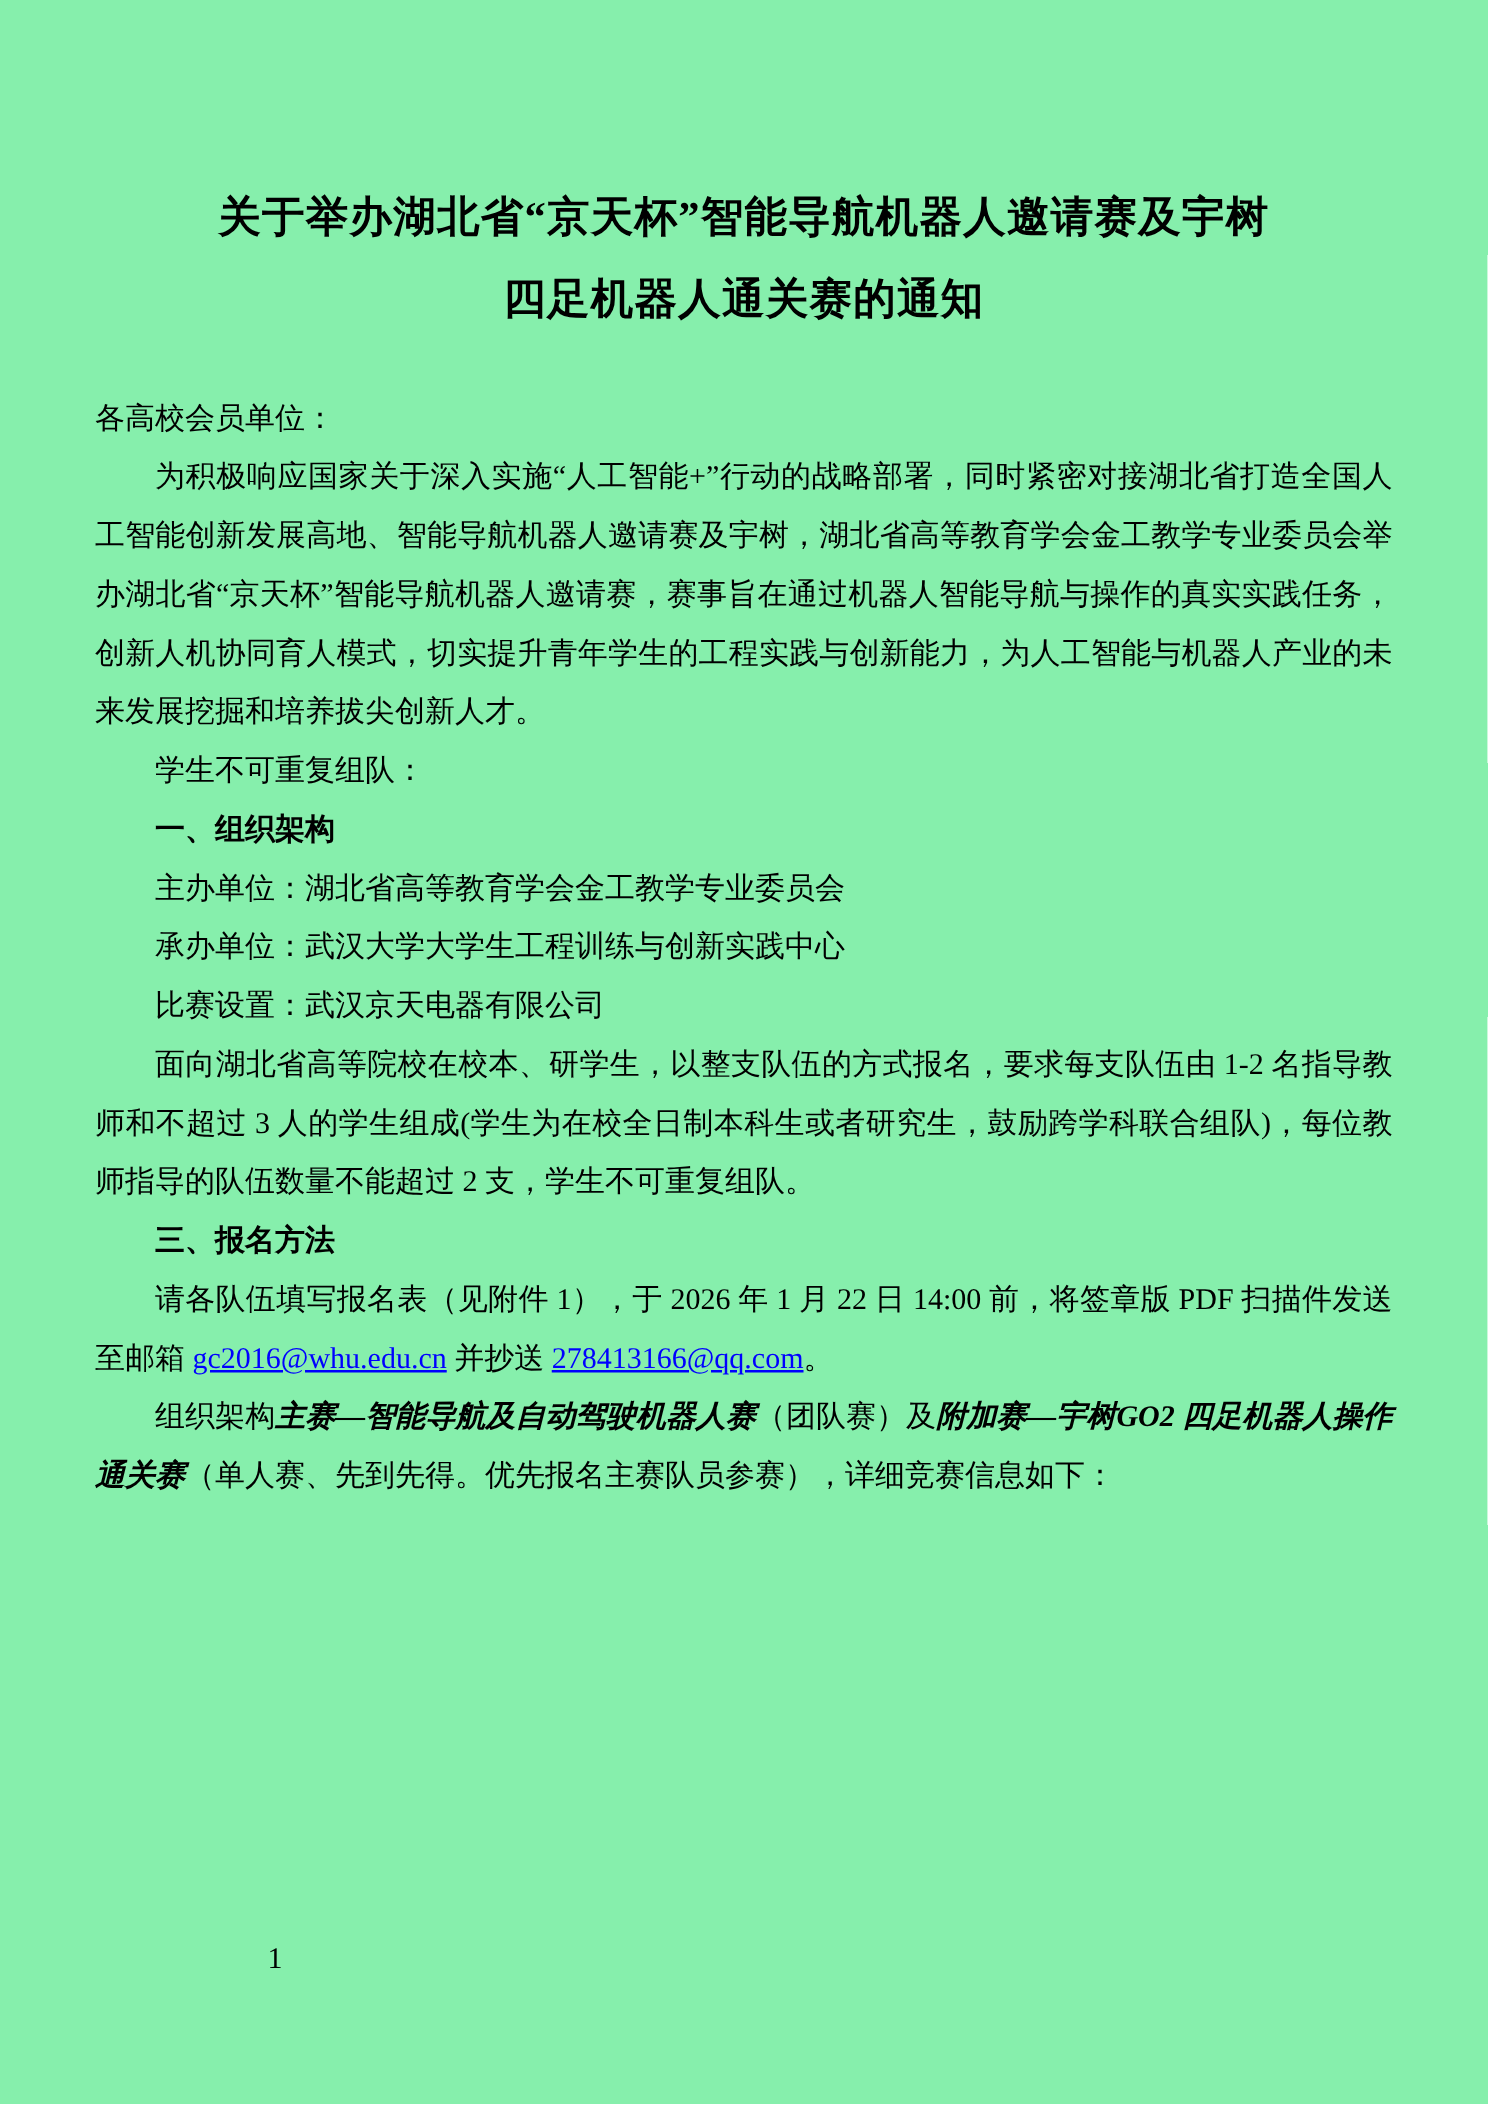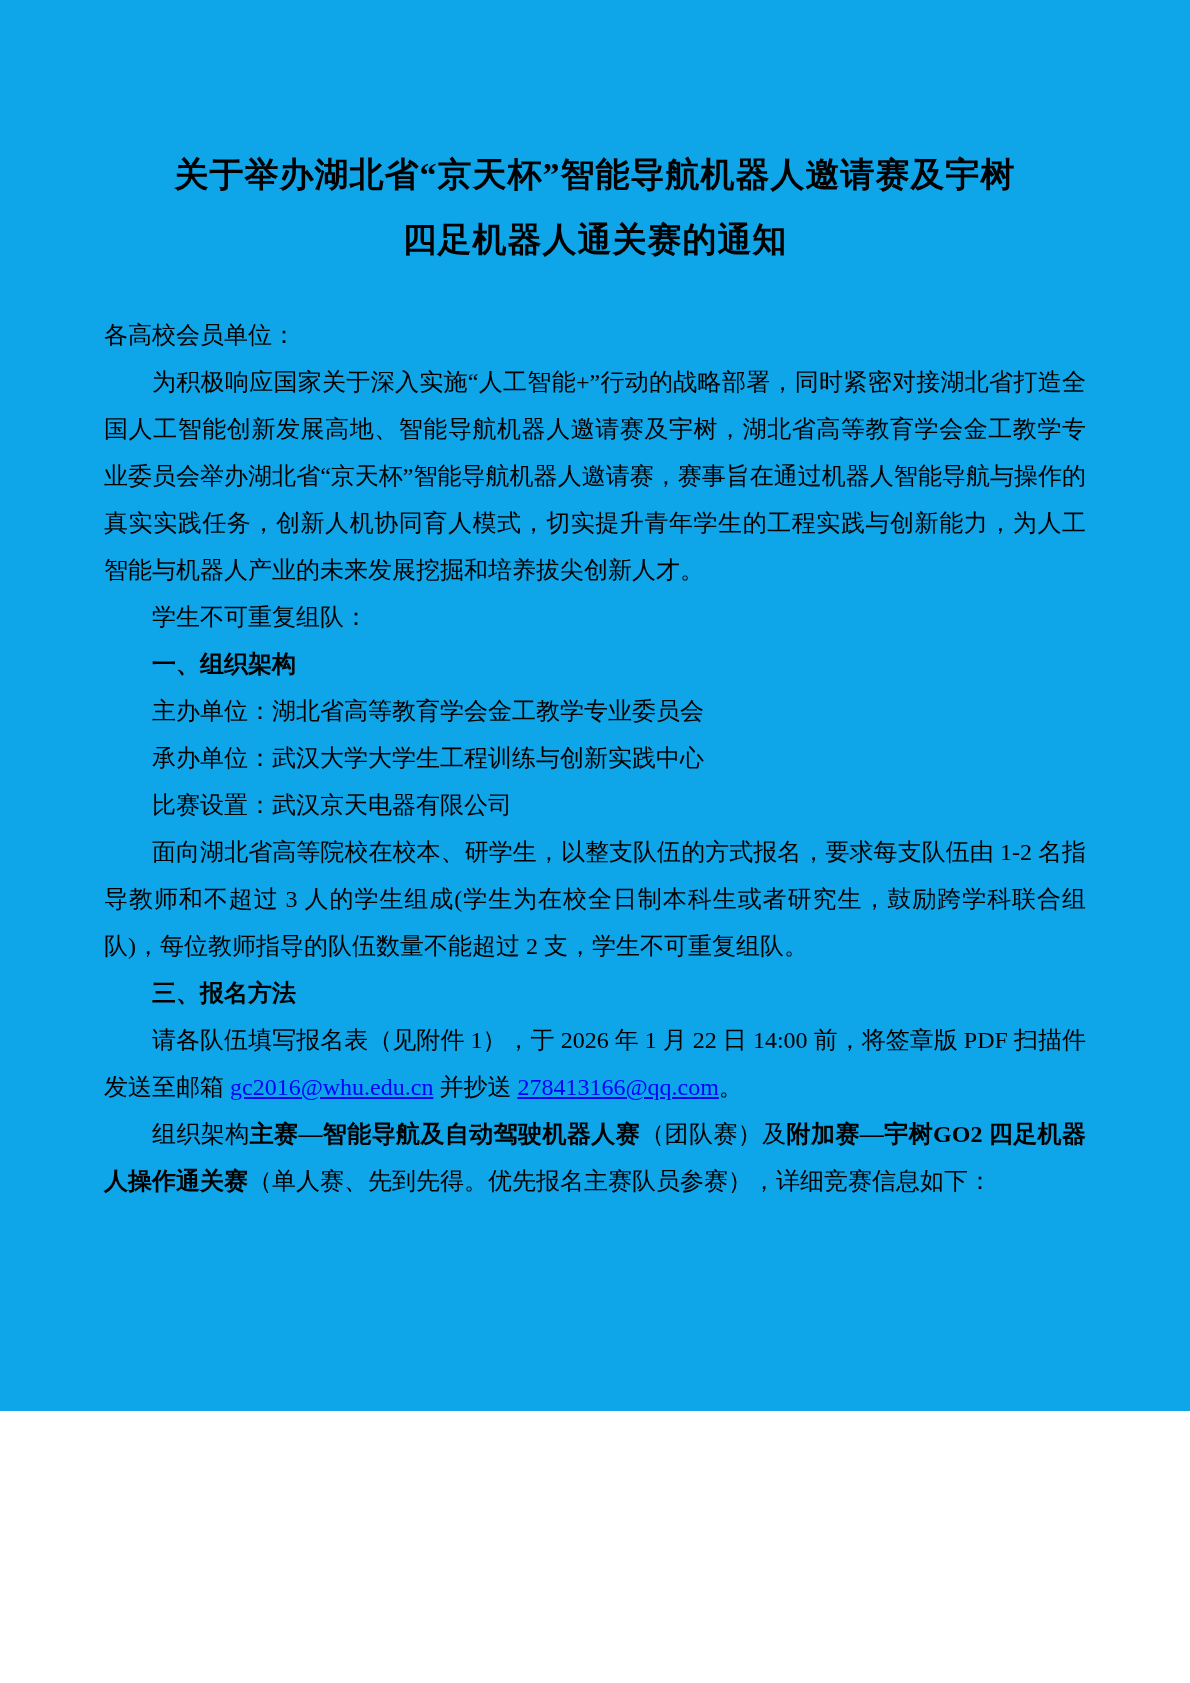--- a/index.html
+++ b/index.html
@@ -3,47 +3,47 @@
 <meta charset="utf-8">
 <style>
   html, body {
     margin: 0;
     padding: 0;
     background: #ffffff;
   }
   .page {
     position: relative;
     width: 1190px;
-    height: 1411px;
-    background: #0ea5e9;
+    height: 1683px;
+    background: #86efac;
     color: #000000;
     font-family: "Liberation Serif", "DejaVu Serif", serif;
     overflow: hidden;
   }
   .doc-title {
     margin: 0;
     padding: 142px 120px 0 120px;
     text-align: center;
     font-size: 34px;
     line-height: 65px;
     font-weight: bold;
     letter-spacing: 1px;
   }
   .title-line { display: block; }
   .body-text {
     margin-top: 40px;
-    padding: 0 104px;
+    padding: 0 76px;
     font-size: 24px;
     line-height: 47px;
   }
   .body-text p { margin: 0; }
   .indent { text-indent: 48px; }
   .justify { text-align: justify; }
   .heading { font-weight: bold; }
-  .bold { font-weight: bold; }
+  .bold { font-weight: bold; font-style: italic; }
   .email-link {
     color: #0000ff;
     text-decoration: underline;
     cursor: pointer;
   }
   .page-number {
     position: absolute;
     left: 214px;
     top: 1552px;
     font-size: 24px;

